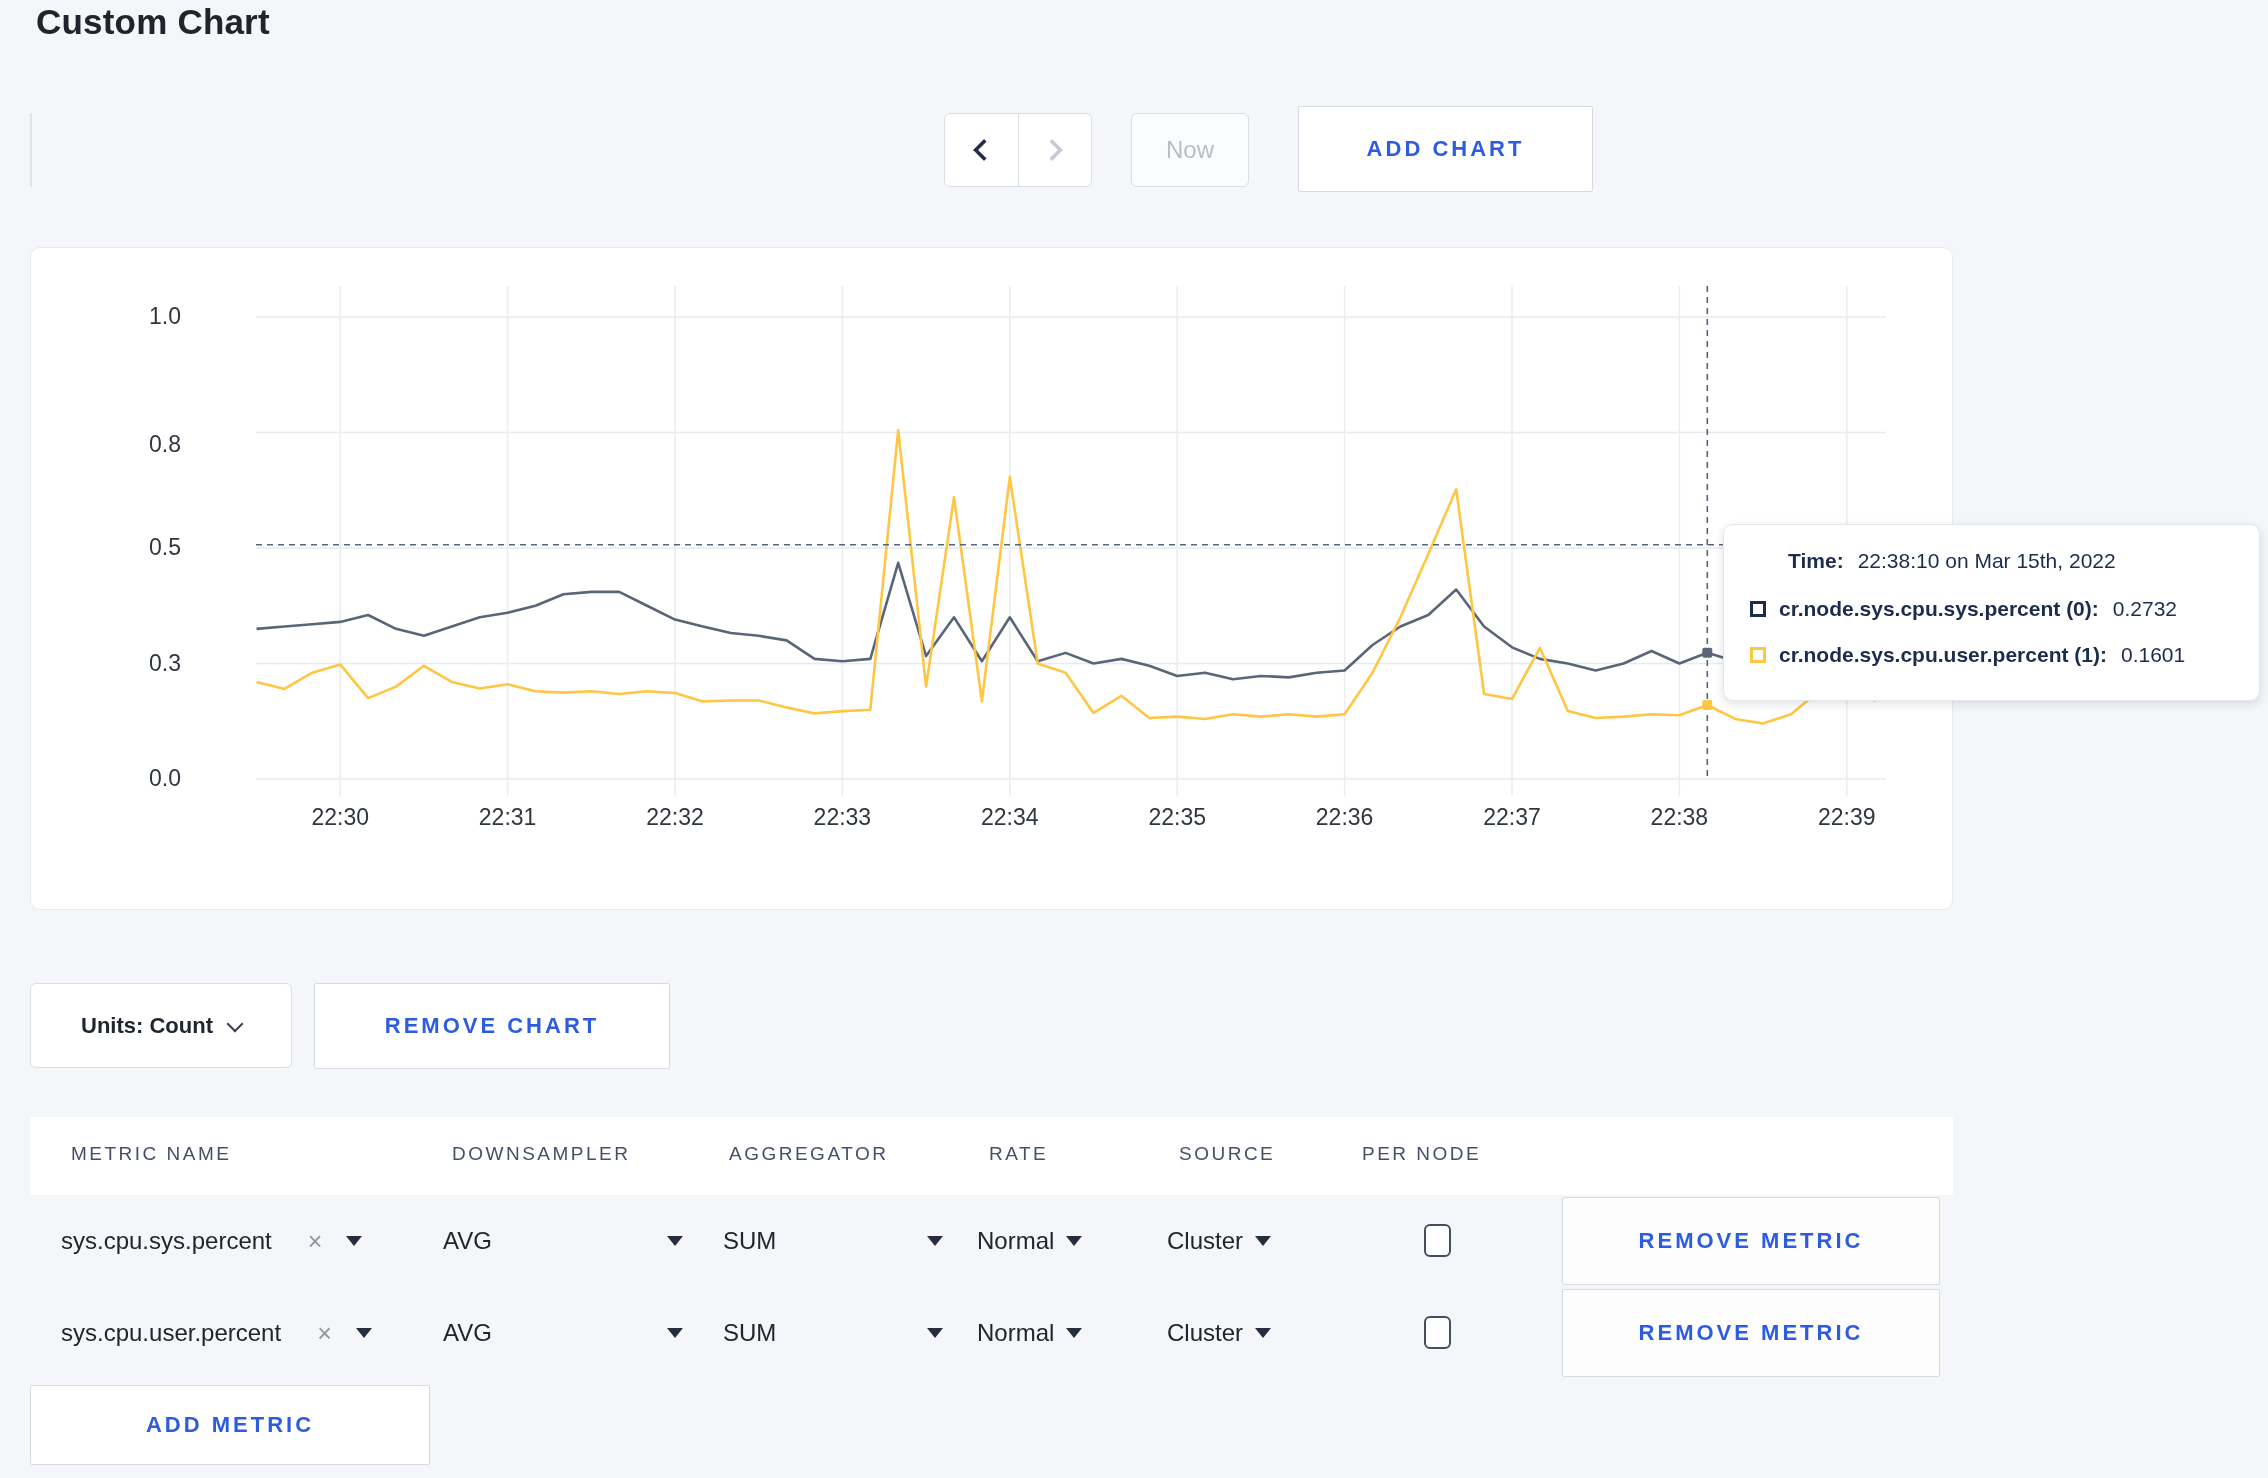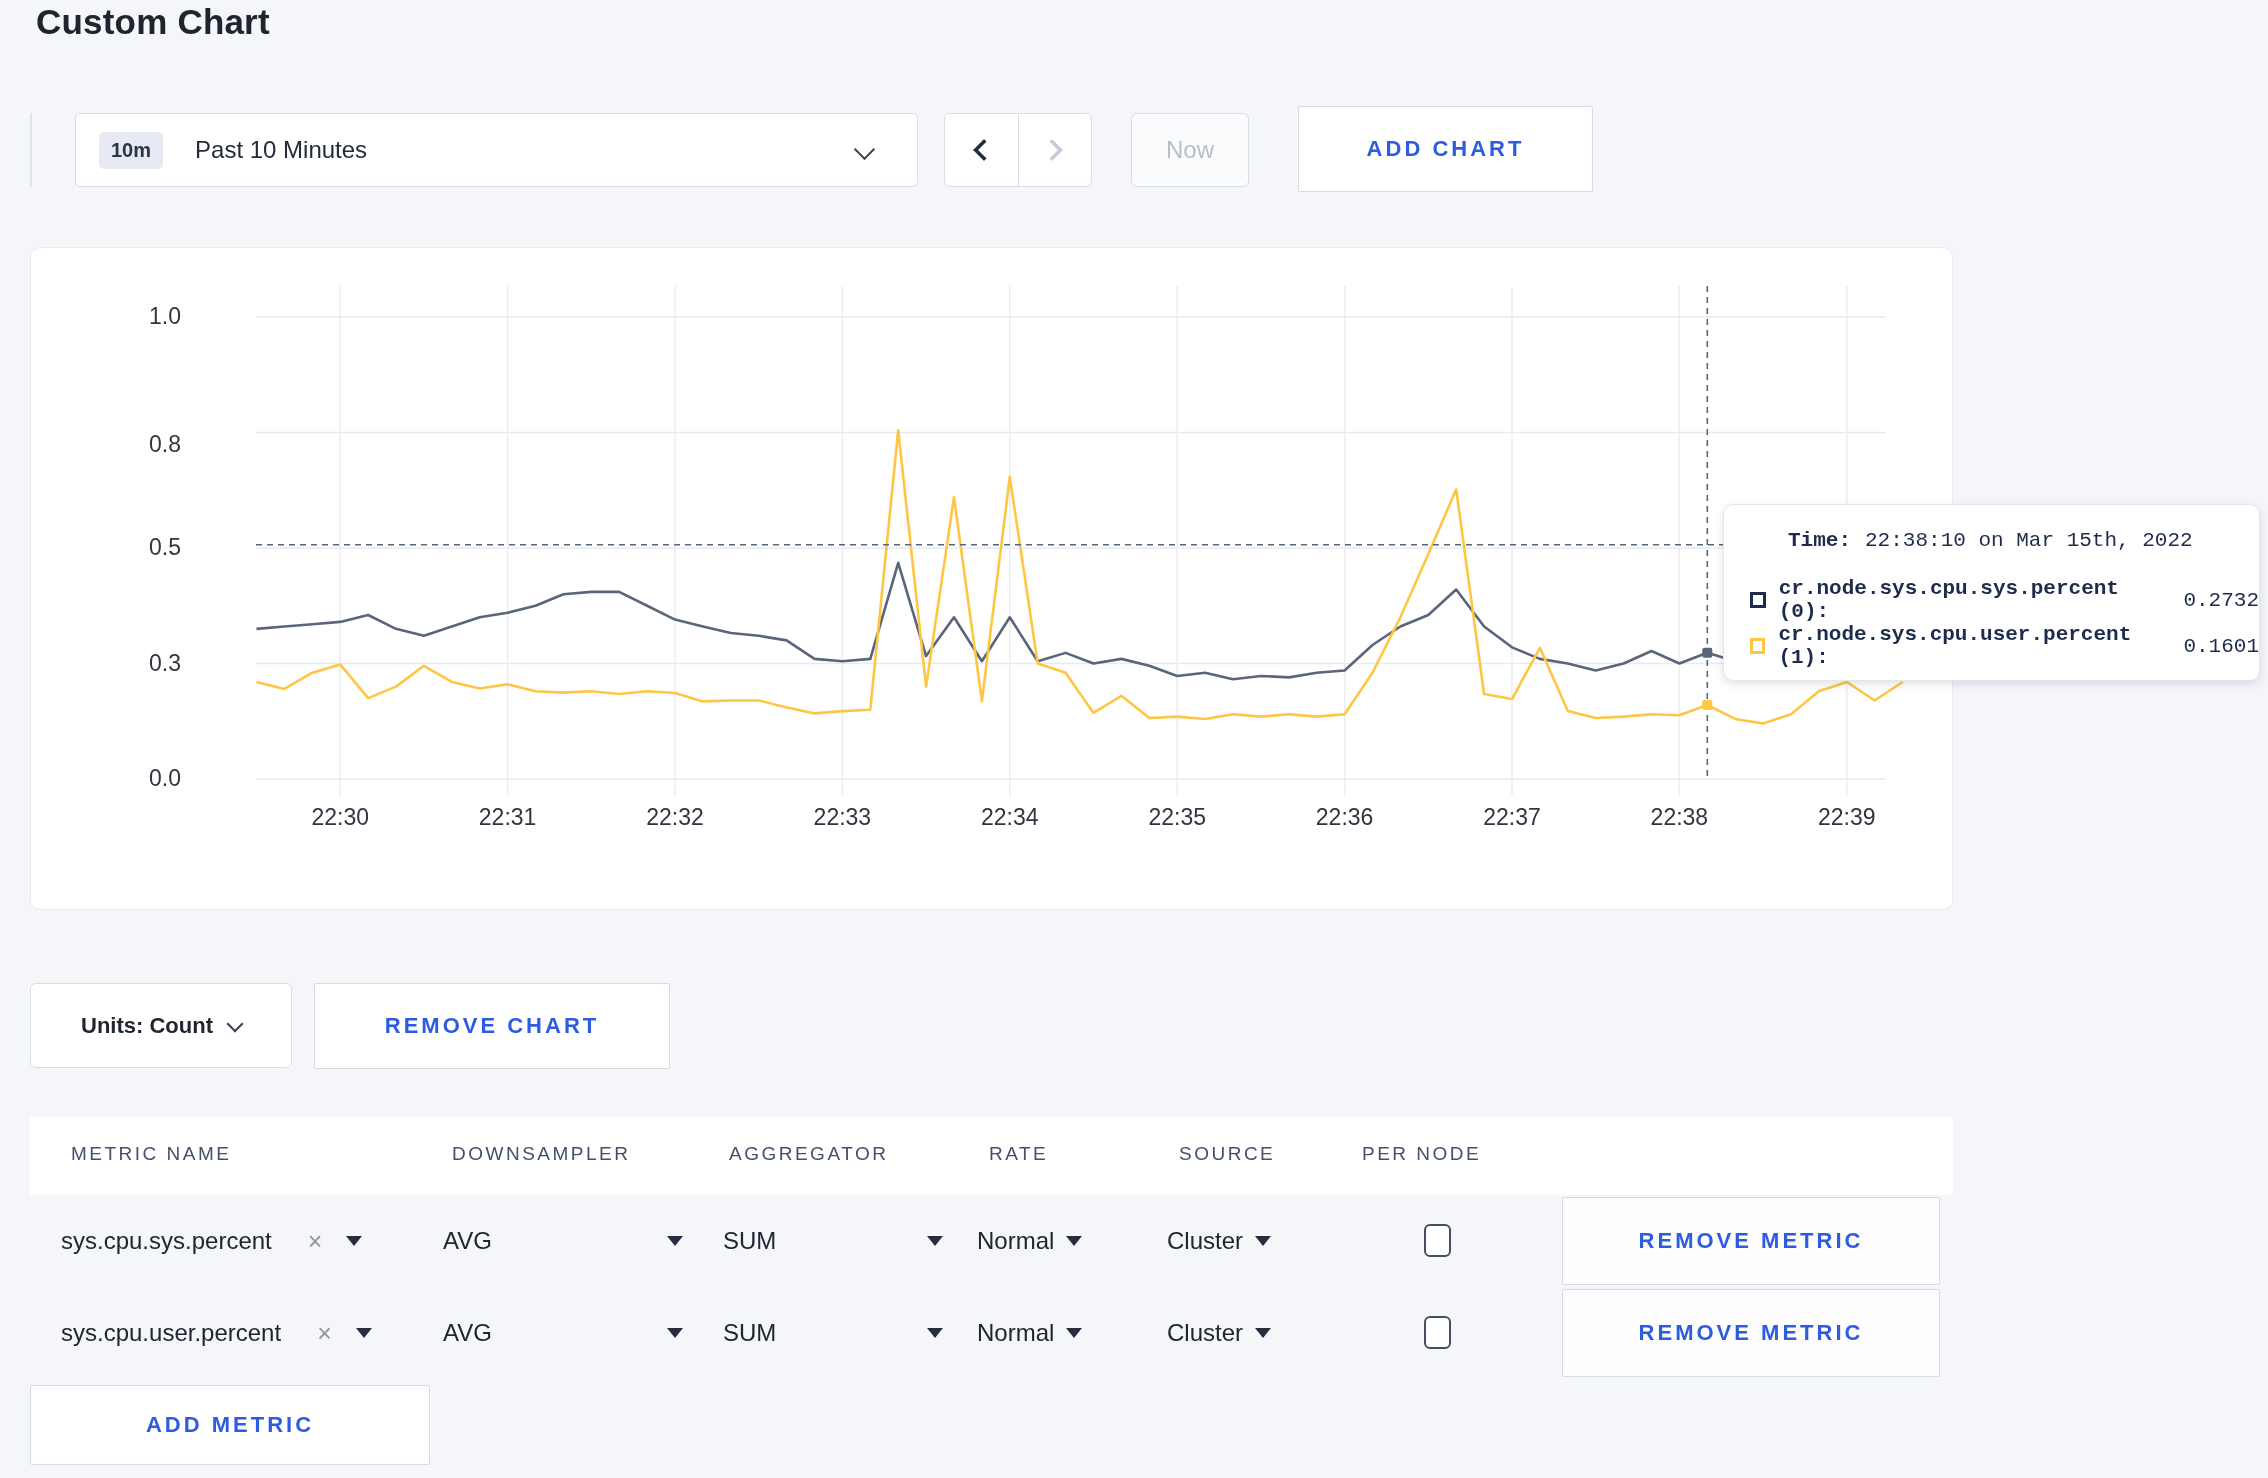--- a/index.html
+++ b/index.html
@@ -39,22 +39,22 @@
 
   
   .chart-card { left:30px; top:247px; width:1923px; height:663px; background:#fff; border:1px solid #e8eaef;
                 border-radius:10px; }
   #chart-svg { position:absolute; left:0; top:0; }
   .axis-label { position:absolute; font-size:23px; color:#2f3640; }
   .y-label { width:80px; text-align:right; }
   .x-label { width:130px; text-align:center; }
 
   
-  .chart-tooltip { left:1723px; top:504px; width:537px; height:177px; background:#fff; border:1px solid #e3e6ec;
-                   border-radius:10px; box-shadow:0 3px 10px rgba(40,50,70,.14); color:#1d2c4c;font-family:Liberation Mono, monospace; }
+  .chart-tooltip { left:1723px; top:524px; width:537px; height:177px; background:#fff; border:1px solid #e3e6ec;
+                   border-radius:10px; box-shadow:0 3px 10px rgba(40,50,70,.14); color:#1d2c4c; }
   .tt-row { position:absolute; left:26px; display:flex; align-items:center; font-size:21px; }
   .tt-time { top:24px; left:64px; }
   .tt-s0 { top:72px; }
   .tt-s1 { top:118px; }
   .tt-label { font-weight:bold; }
   .tt-val { margin-left:14px; }
   .legend-swatch { width:16px; height:16px; border:3.5px solid #1d2c4c; margin-right:13px; background:#fff; }
 
   
   .units-btn { left:30px; top:983px; width:262px; height:85px; background:#fff; border:1.5px solid #d9dde5;
@@ -83,25 +83,20 @@
   .add-metric-btn { left:30px; top:1385px; width:400px; height:80px;text-align:right; }
 </style>
 </head>
 <body>
 
 <div id="stage">
 
   <div class="abs page-title">Custom Chart</div>
 
   <div class="abs tb-divider"></div>
-  <div class="abs time-selector">
-    <span class="time-badge">10m</span>
-    <span class="time-label">Past 10 Minutes</span>
-    <span class="chev-down"></span>
-  </div>
   <div class="abs nav-group">
     <div class="nav-half">
         <span class="chev-left"></span>
       </div>
     <div class="nav-half">
         <span class="chev-right"></span>
       </div>
   </div>
   <div class="abs now-btn">Now</div>
   <div class="abs btn-outline-blue add-chart-btn">ADD CHART</div>

